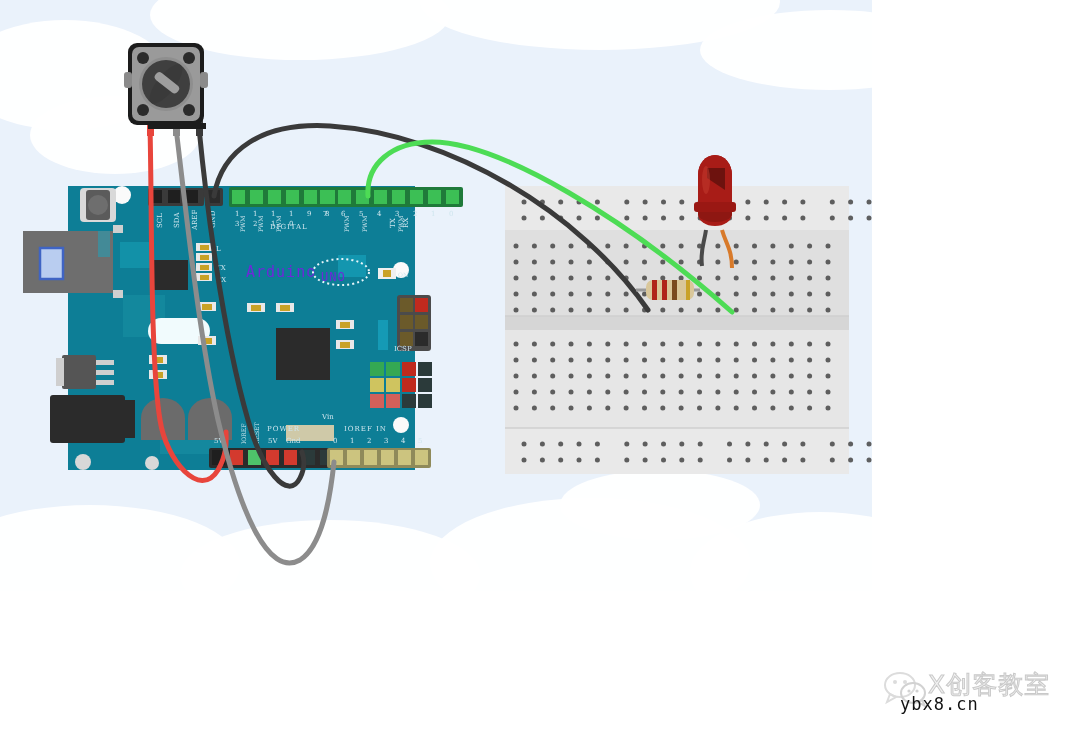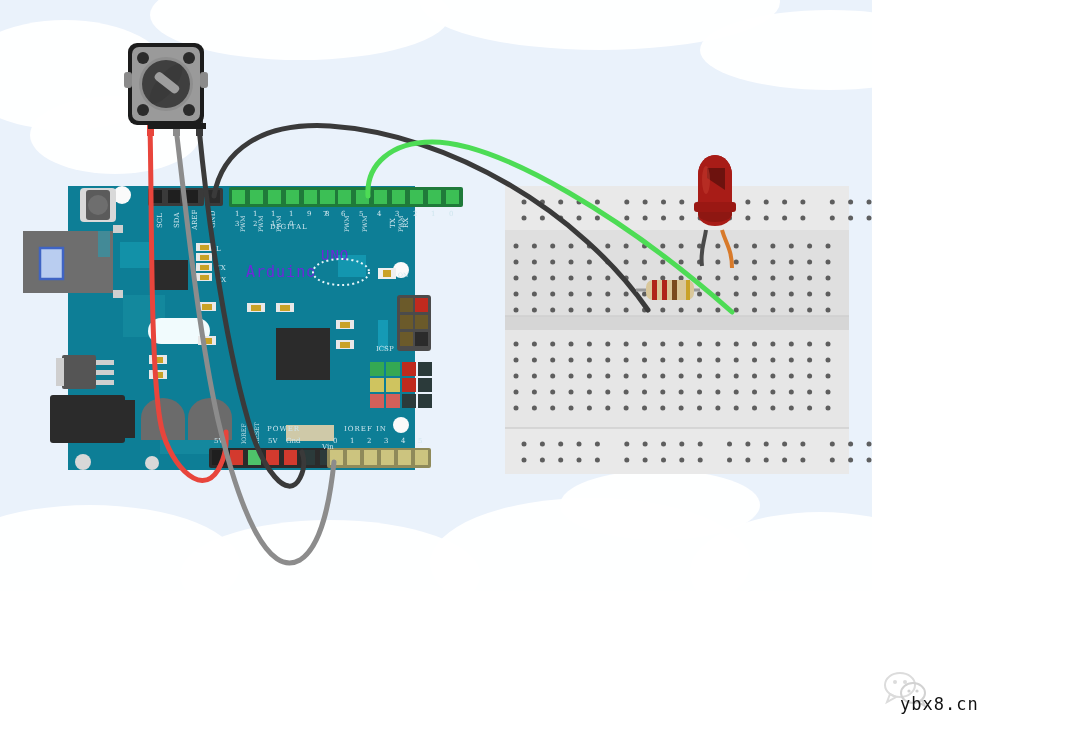--- a/index.html
+++ b/index.html
@@ -469,29 +469,29 @@
           <rect x="330" y="450" width="13" height="15" fill="#ccc47f"></rect>
           <rect x="347" y="450" width="13" height="15" fill="#ccc47f"></rect>
           <rect x="364" y="450" width="13" height="15" fill="#ccc47f"></rect>
           <rect x="381" y="450" width="13" height="15" fill="#ccc47f"></rect>
           <rect x="398" y="450" width="13" height="15" fill="#ccc47f"></rect>
           <rect x="415" y="450" width="13" height="15" fill="#ccc47f"></rect>
         </g>
     </svg>
 
     <div class="brand" style="left:246px;top:263px;">Arduino</div>
-    <div class="brand" style="left:321px;top:247px;font-size:14px;">UNO</div>
+    <div class="brand" style="left:321px;top:270px;font-size:12px;">UNO</div>
     <svg width="872" height="591">
       <ellipse cx="341" cy="272" rx="28" ry="13" fill="none" stroke="#e8f6fa" stroke-width="2" stroke-dasharray="2 3"></ellipse>
     </svg>
     <div class="pcb-txt" style="left:398px;top:271px;font-size:6px;">ON</div>
     <div class="pcb-txt" style="left:270px;top:223px;letter-spacing:1px;">DIGITAL</div>
     <div class="pcb-txt" style="left:267px;top:425px;letter-spacing:1px;">POWER</div>
     <div class="pcb-txt" style="left:344px;top:425px;letter-spacing:1px;">IOREF IN</div>
-    <div class="pcb-txt" style="left:376px;top:345px;">ICSP</div>
+    <div class="pcb-txt" style="left:394px;top:345px;">ICSP</div>
     <div class="pcb-txt v" style="left:156px;top:228px;">SCL</div>
     <div class="pcb-txt v" style="left:173px;top:228px;">SDA</div>
     <div class="pcb-txt v" style="left:191px;top:230px;">AREF</div>
     <div class="pcb-txt v" style="left:209px;top:228px;">GND</div>
     <div class="pcb-txt v" style="left:389px;top:228px;">TX</div>
     <div class="pcb-txt v" style="left:402px;top:228px;">RX</div>
     <div class="pcb-txt" style="left:216px;top:245px;">L</div>
     <div class="pcb-txt" style="left:216px;top:264px;">TX</div>
     <div class="pcb-txt" style="left:216px;top:276px;">RX</div>
     <div class="pcb-txt v" style="left:240px;top:444px;font-size:6px;">IOREF</div>
@@ -523,21 +523,21 @@
         <div class="pcb-txt v" style="left: 257px; top: 232px; font-size: 6px;">PWM</div>
         <div class="pcb-txt v" style="left: 275px; top: 232px; font-size: 6px;">PWM</div>
         <div class="pcb-txt v" style="left: 343px; top: 232px; font-size: 6px;">PWM</div>
         <div class="pcb-txt v" style="left: 361px; top: 232px; font-size: 6px;">PWM</div>
         <div class="pcb-txt v" style="left: 397px; top: 232px; font-size: 6px;">PWM</div>
       </div>
     <div id="power-labels">
         <div class="pcb-txt" style="left: 214px; top: 437px;">5V</div>
         <div class="pcb-txt" style="left: 268px; top: 437px;">5V</div>
         <div class="pcb-txt" style="left: 286px; top: 437px;">Gnd</div>
-        <div class="pcb-txt" style="left: 322px; top: 443px;">Vin</div>
+        <div class="pcb-txt" style="left: 322px; top: 413px;">Vin</div>
       </div>
     <div id="analog-labels">
         <div class="pcb-txt" style="left: 333px; top: 437px;">0</div>
         <div class="pcb-txt" style="left: 350px; top: 437px;">1</div>
         <div class="pcb-txt" style="left: 367px; top: 437px;">2</div>
         <div class="pcb-txt" style="left: 384px; top: 437px;">3</div>
         <div class="pcb-txt" style="left: 401px; top: 437px;">4</div>
         <div class="pcb-txt" style="left: 418px; top: 437px;">5</div>
       </div>
 
@@ -595,14 +595,15 @@
   <svg width="42" height="34" style="position:absolute;left:0;top:4px;">
     <ellipse cx="16" cy="13" rx="15" ry="12" fill="none" stroke="#dcdcdc" stroke-width="2"></ellipse>
     <path d="M6,22 L3,30 L12,25 Z" fill="none" stroke="#dcdcdc" stroke-width="2"></path>
     <circle cx="11" cy="10" r="2" fill="#dcdcdc"></circle>
     <circle cx="21" cy="10" r="2" fill="#dcdcdc"></circle>
     <ellipse cx="29" cy="21" rx="12" ry="10" fill="none" stroke="#d2d2d2" stroke-width="2"></ellipse>
     <path d="M38,28 L41,34 L34,30 Z" fill="none" stroke="#d2d2d2" stroke-width="2"></path>
     <circle cx="25" cy="19" r="1.6" fill="#d2d2d2"></circle>
     <circle cx="33" cy="19" r="1.6" fill="#d2d2d2"></circle>
   </svg>
+  <div class="wm-text">X创客教室</div>
   <div class="wm-url">ybx8.cn</div>
 </div>
 
 </body></html>

